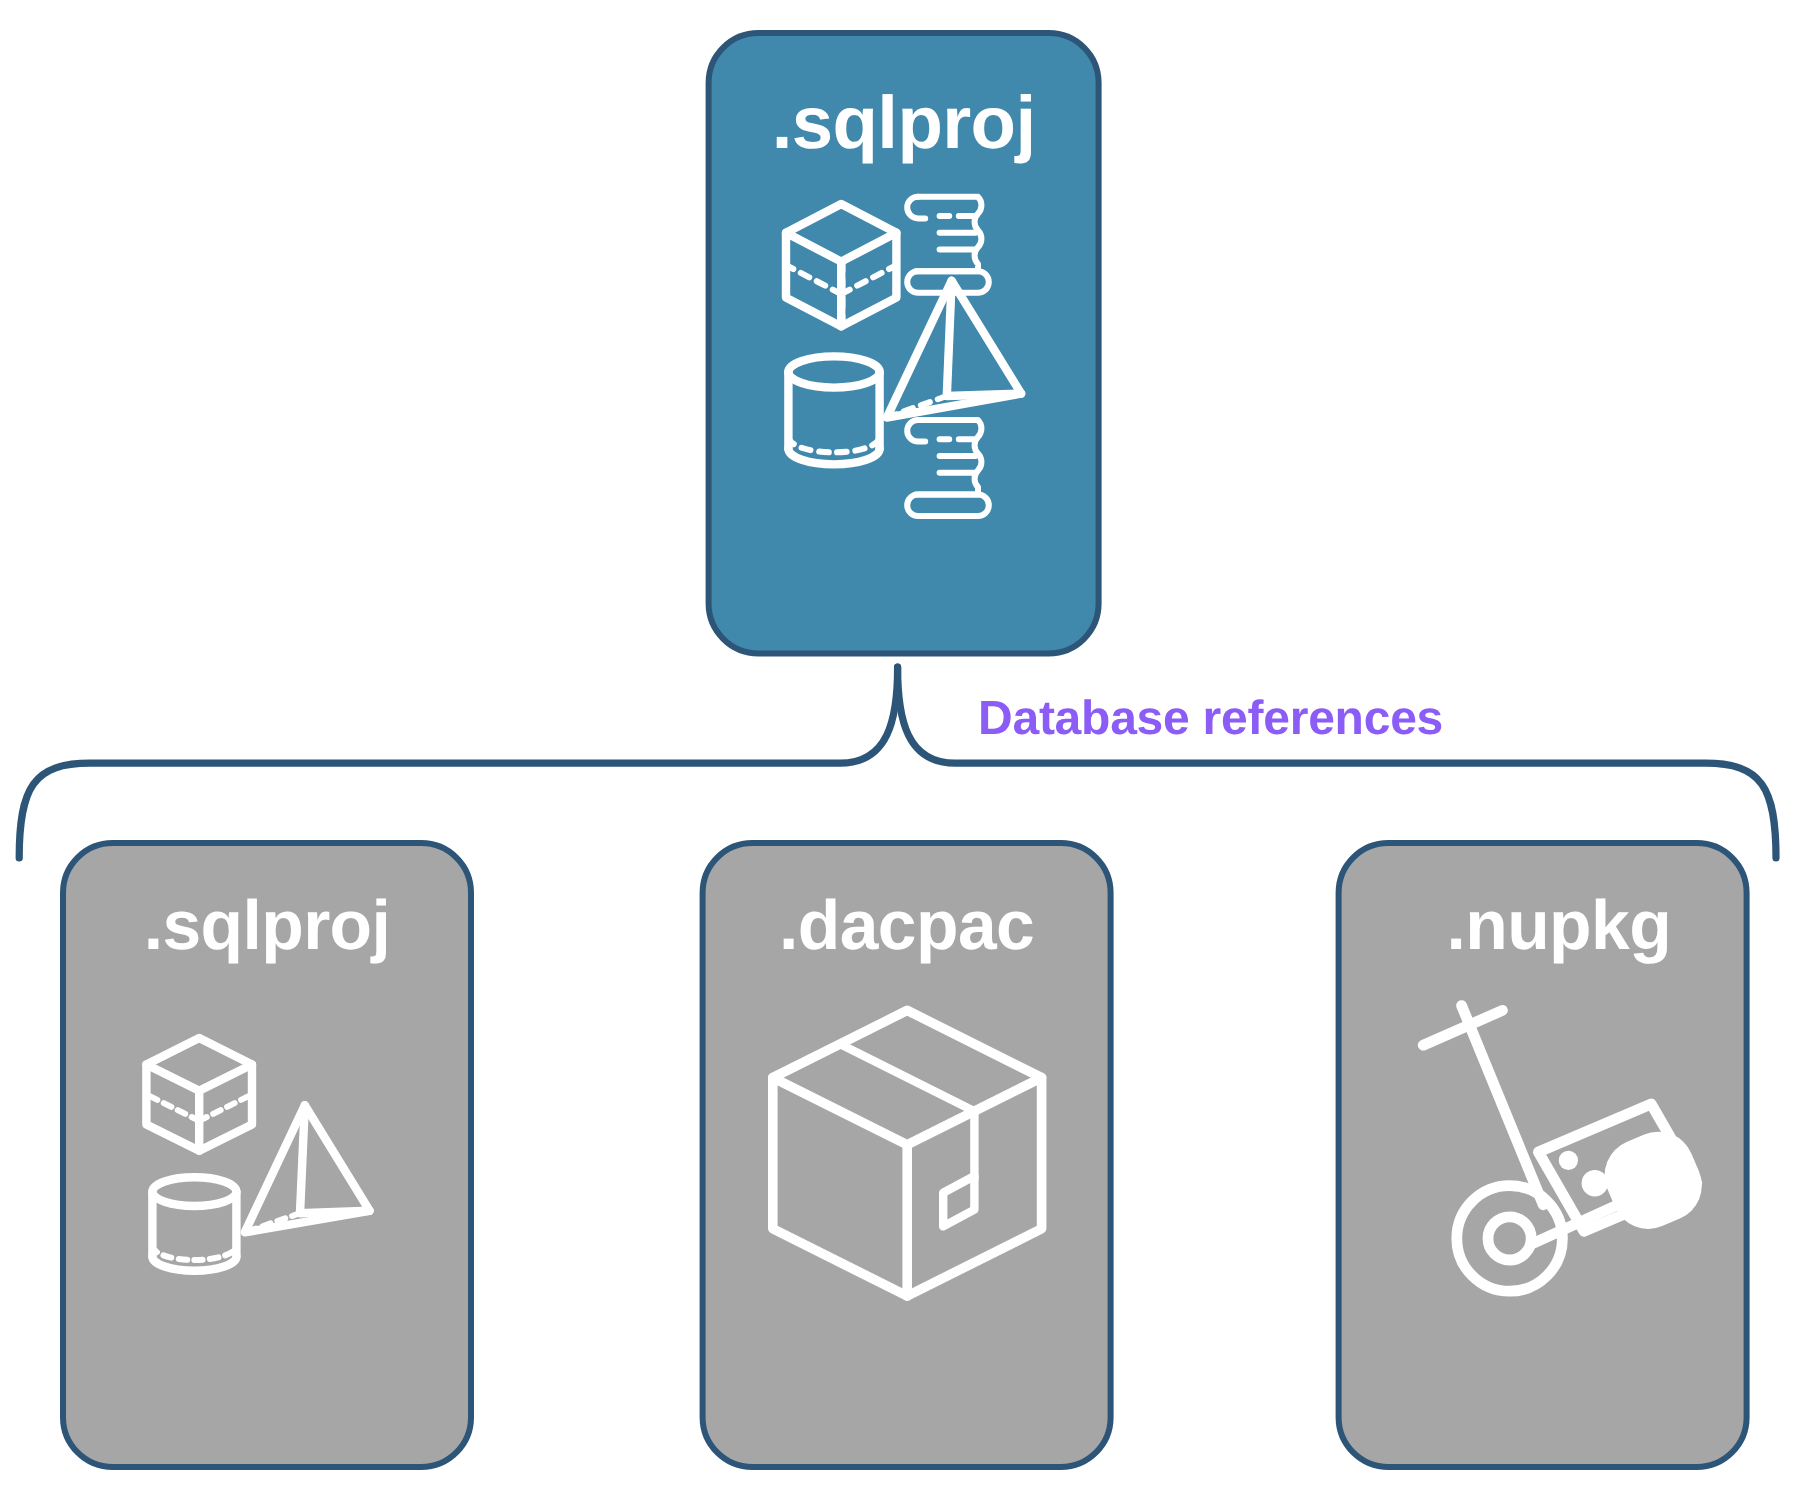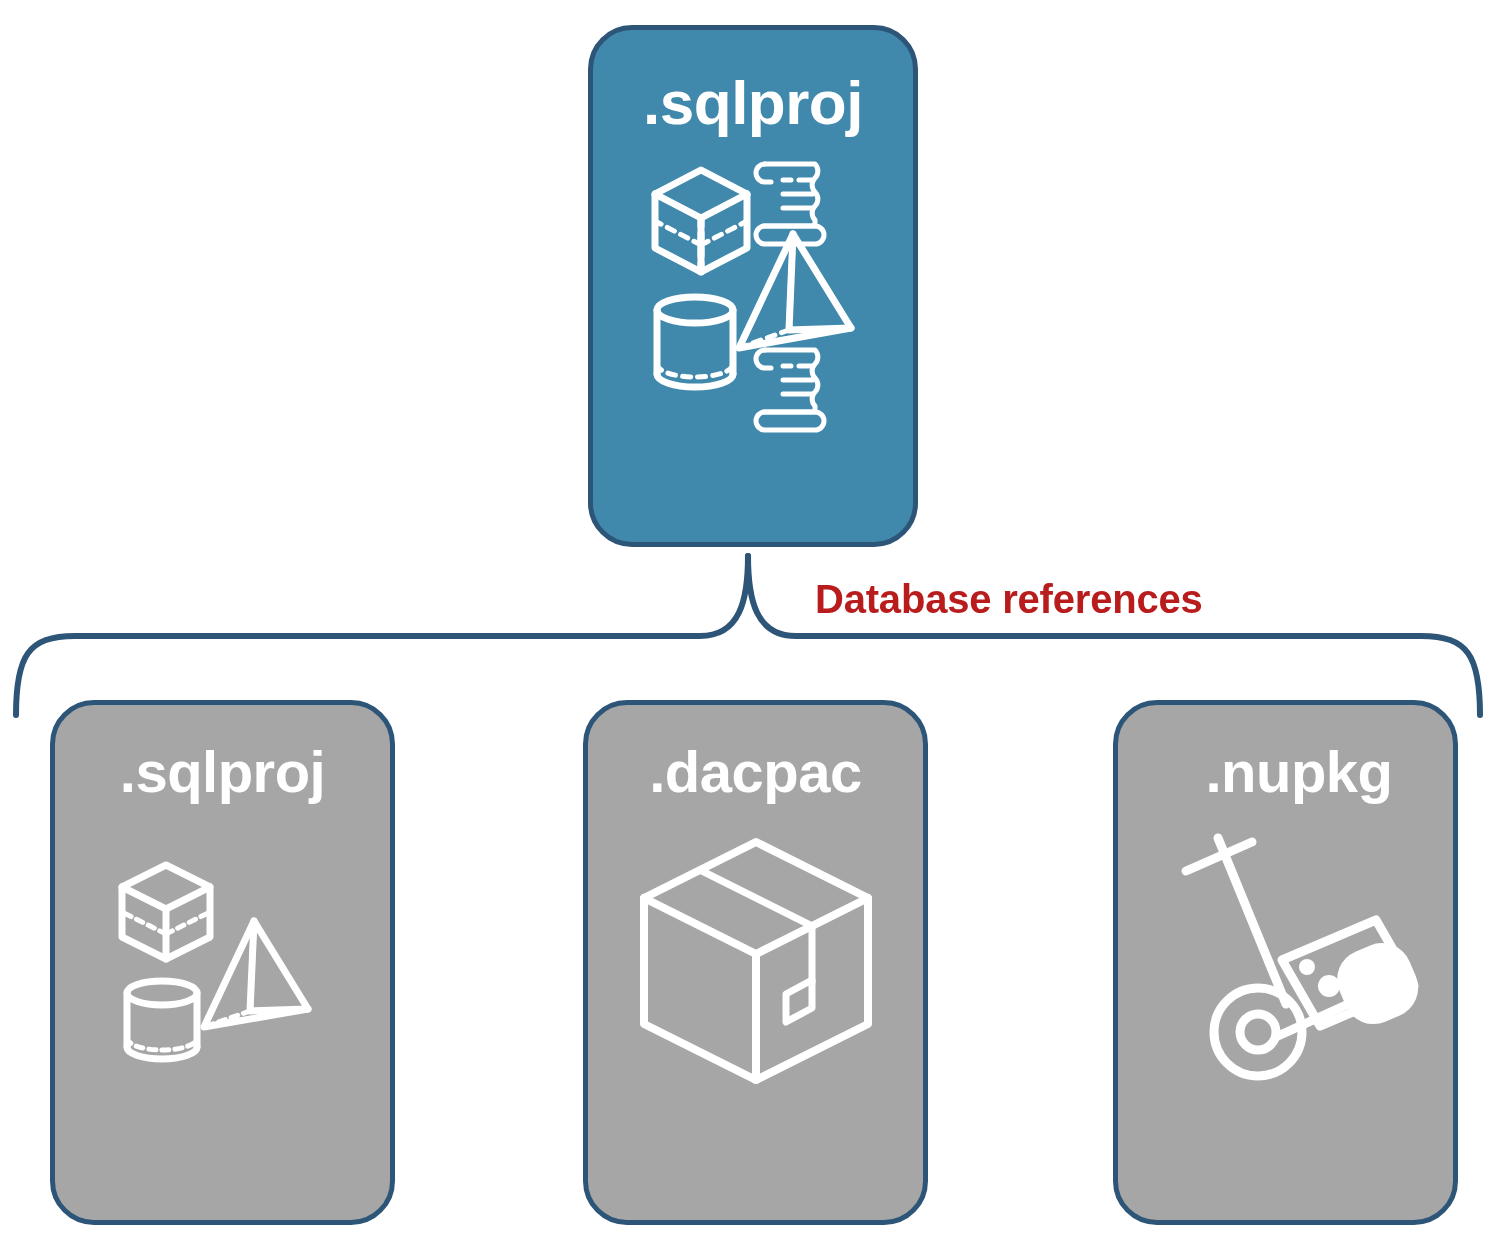--- a/index.html
+++ b/index.html
@@ -91,21 +91,21 @@
     pointer-events: none;
   }
 
   
   #bracket-label {
     position: absolute;
     left: 815px;
     top: 577px;
     font-size: 40px;
     font-weight: bold;
-    color: #b91c1c;
+    color: #8b5cf6;
     white-space: nowrap;
     letter-spacing: -0.2px;
   }
 </style>
 </head>
 <body>
 
 <div id="canvas">
 
   <div class="card primary" id="card-sqlproj-top">

